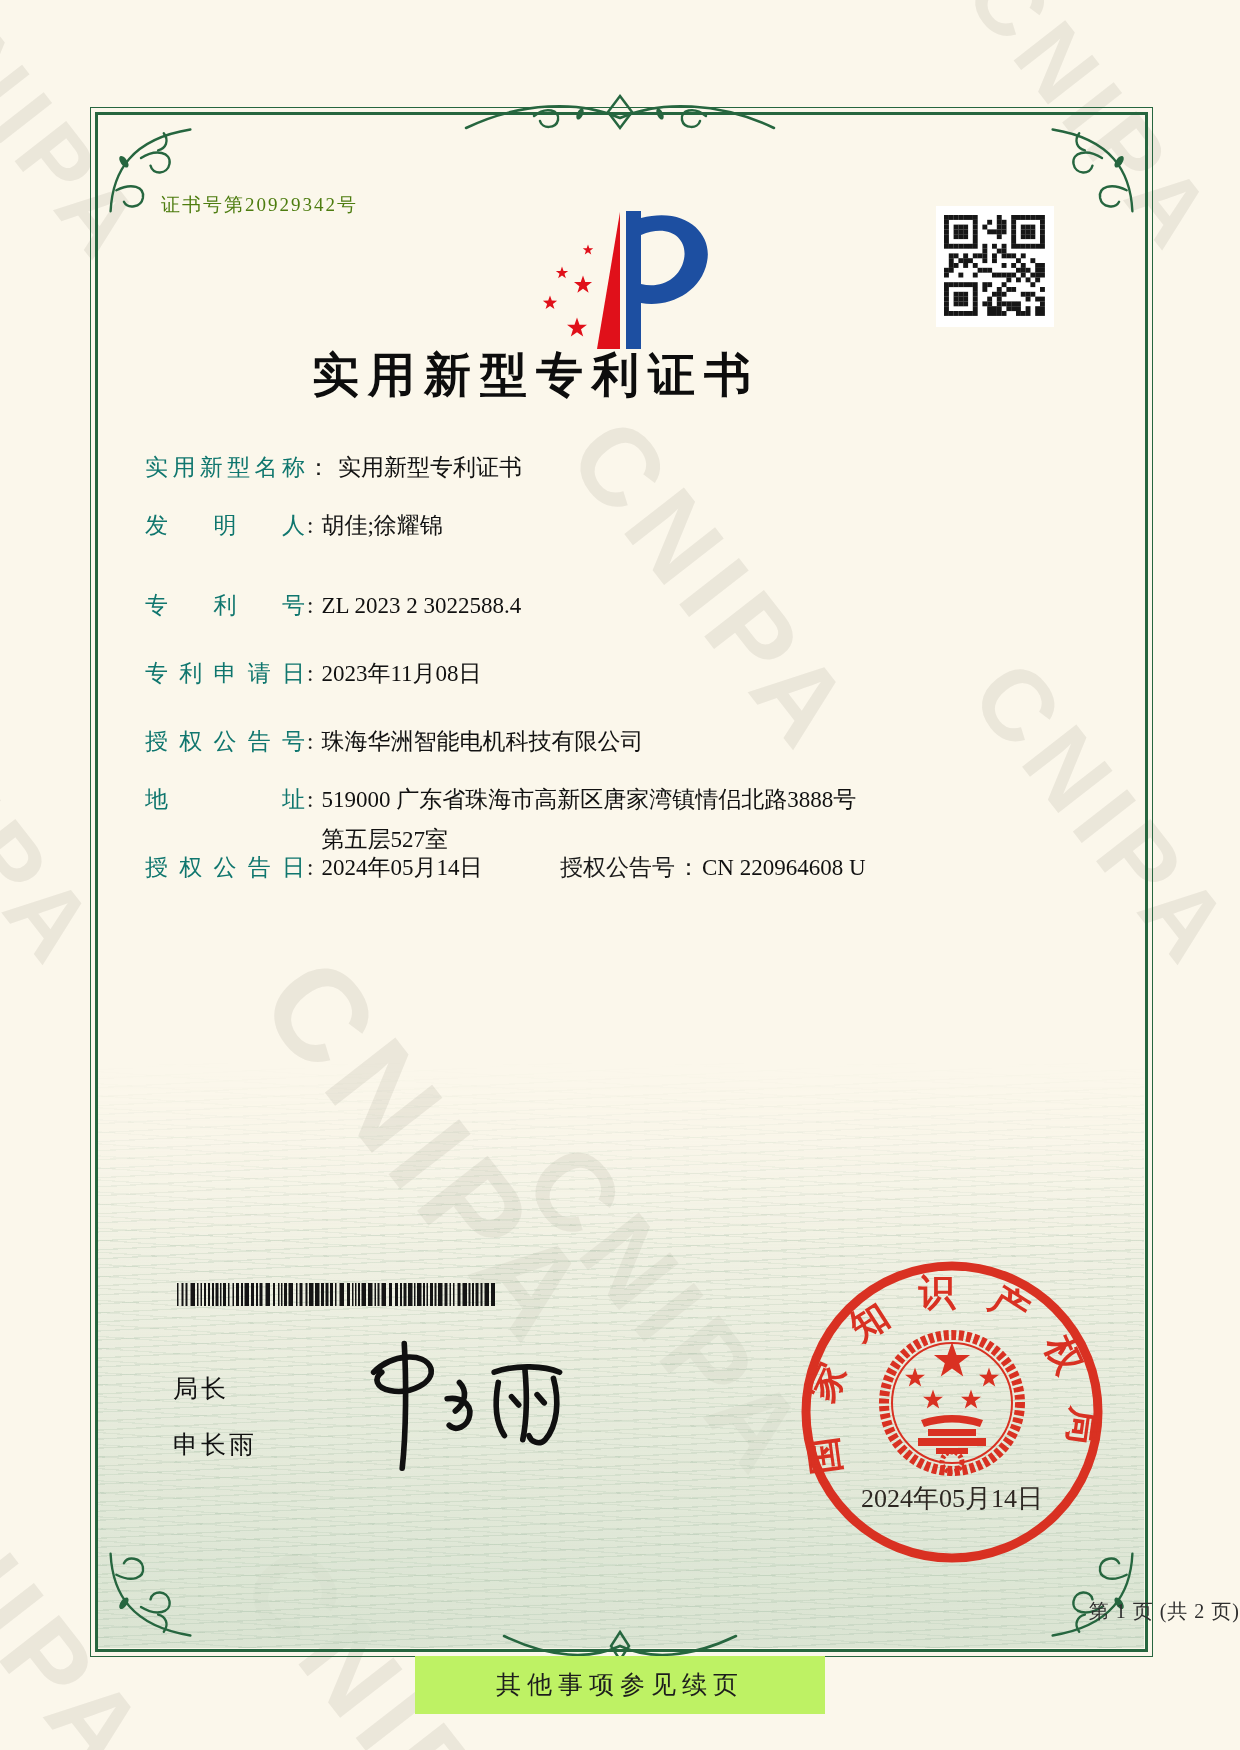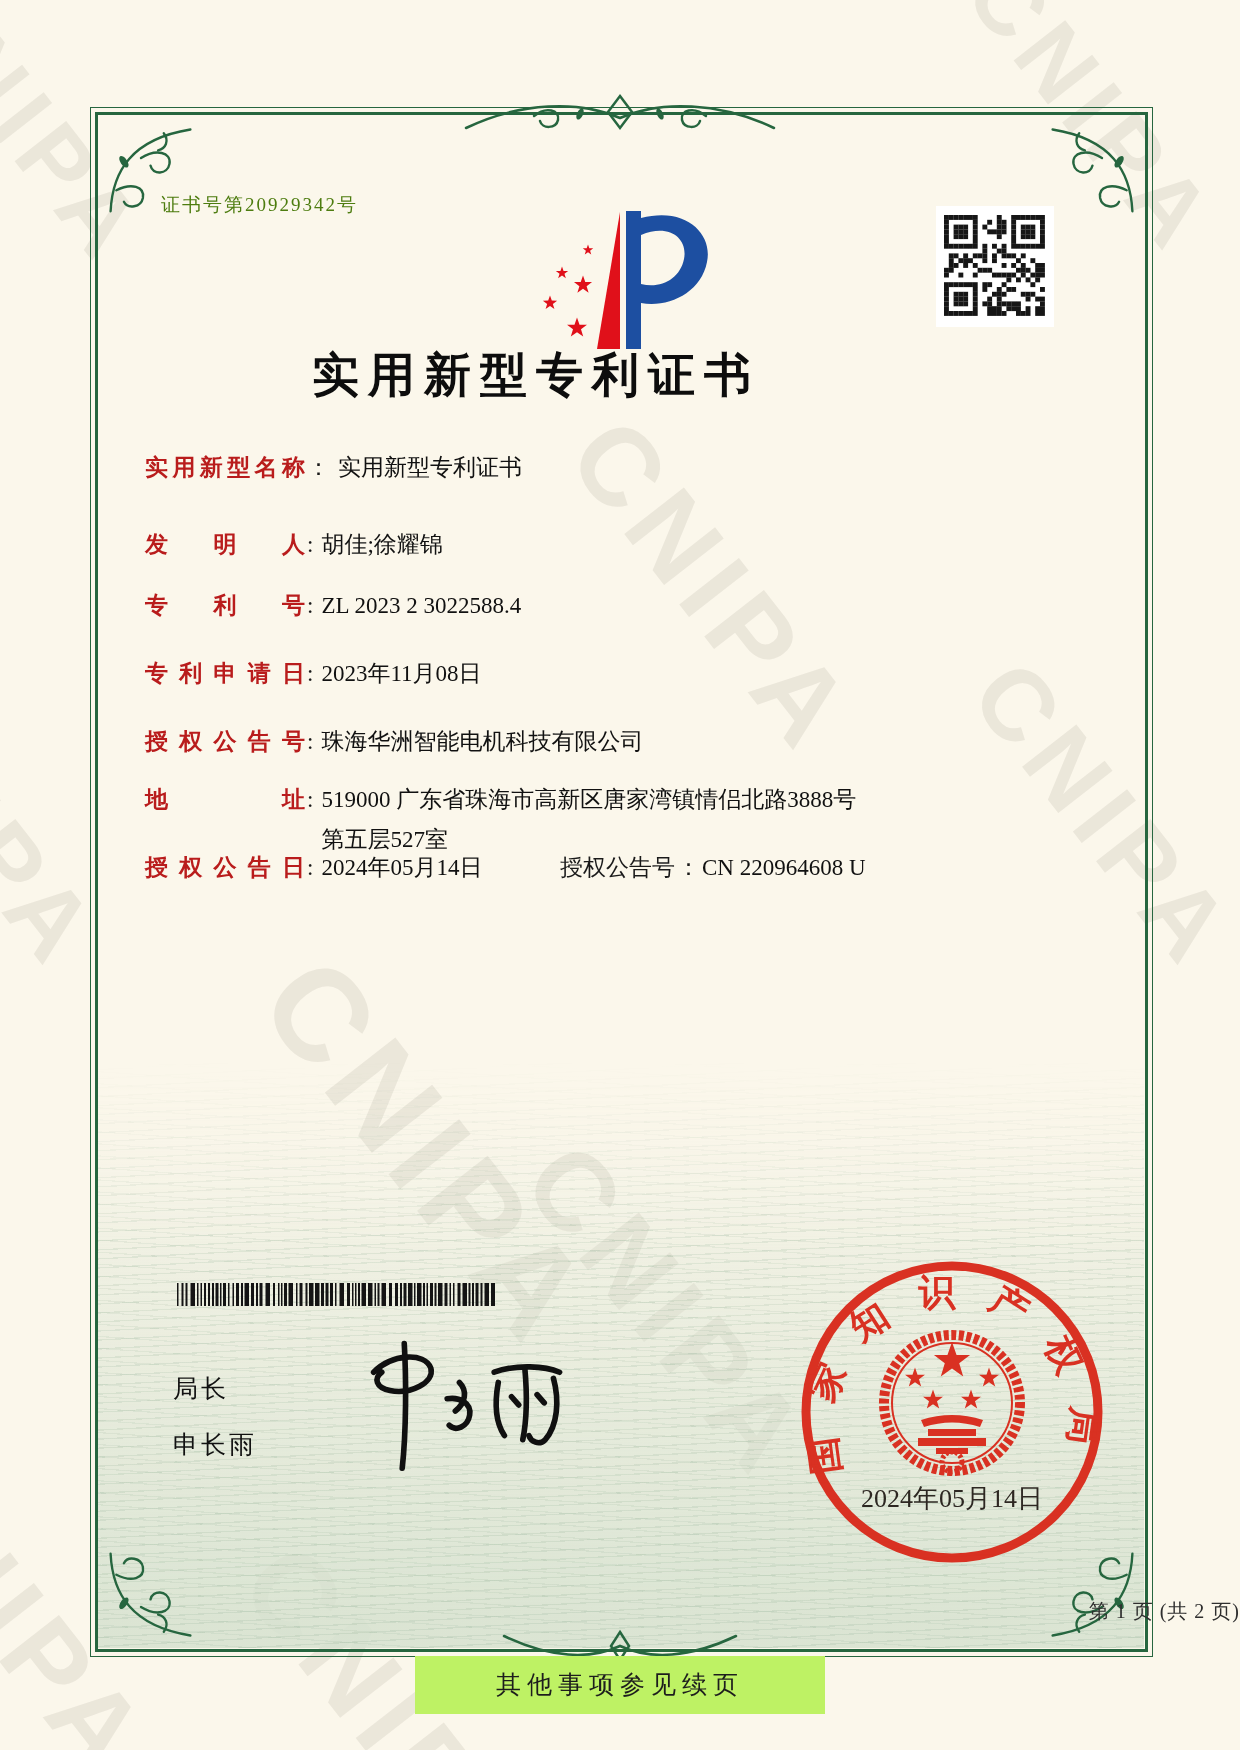--- a/index.html
+++ b/index.html
@@ -27,21 +27,21 @@
   .certno{position:absolute;left:161px;top:192px;font-size:19px;letter-spacing:2px;color:#4d7c0f;}
   .logo{position:absolute;left:520px;top:206px;}
   .qrbox{position:absolute;left:936px;top:206px;width:118px;height:121px;background:#ffffff;}
   .qrbox svg{position:absolute;left:8px;top:9px;}
   .title{position:absolute;left:0;top:344px;width:1072px;text-align:center;font-size:47px;
          font-weight:bold;letter-spacing:9px;color:#0d0d0d;}
   
   .fields{position:absolute;left:145px;top:0;width:960px;font-size:23px;}
   .frow{position:absolute;left:0;width:960px;line-height:40px;}
   .flabel{display:inline-block;width:160px;text-align:justify;text-align-last:justify;
-          vertical-align:top;color:#b91c1c;font-weight:bold;}
+          vertical-align:top;color:#0f766e;}
   .fcolon{display:inline-block;margin-left:2px;}
   .fvalue{display:inline-block;margin-left:8px;vertical-align:top;color:#111;}
   .grp2{position:absolute;left:415px;top:0;}
   
   .legal{position:absolute;left:150px;top:903px;width:945px;font-size:21.5px;line-height:36px;
          text-align:justify;color:#151515;}
   .legal p{margin:0 0 22px 0;text-indent:2em;}
   
   .barcode{position:absolute;left:177px;top:1283px;}
   .officer{position:absolute;left:173px;top:1372px;
@@ -360,21 +360,21 @@
         <rect x="96.0" y="96.0" width="4.9" height="4.9" fill="#161616"></rect>
       </svg>
   </div>
 
   <div class="title">实用新型专利证书</div>
 
   <div class="fields">
     <div class="frow" style="top:448px">
       <span class="flabel">实用新型名称</span><span class="fcolon">：</span><span class="fvalue">实用新型专利证书</span>
     </div>
-    <div class="frow" style="top:525px">
+    <div class="frow" style="top:506px">
       <span class="flabel">发明人</span><span class="fcolon">:</span><span class="fvalue">胡佳;徐耀锦</span>
     </div>
     <div class="frow" style="top:586px">
       <span class="flabel">专利号</span><span class="fcolon">:</span><span class="fvalue">ZL 2023 2 3022588.4</span>
     </div>
     <div class="frow" style="top:654px">
       <span class="flabel">专利申请日</span><span class="fcolon">:</span><span class="fvalue">2023年11月08日</span>
     </div>
     <div class="frow" style="top:722px">
       <span class="flabel">授权公告号</span><span class="fcolon">:</span><span class="fvalue">珠海华洲智能电机科技有限公司</span>

